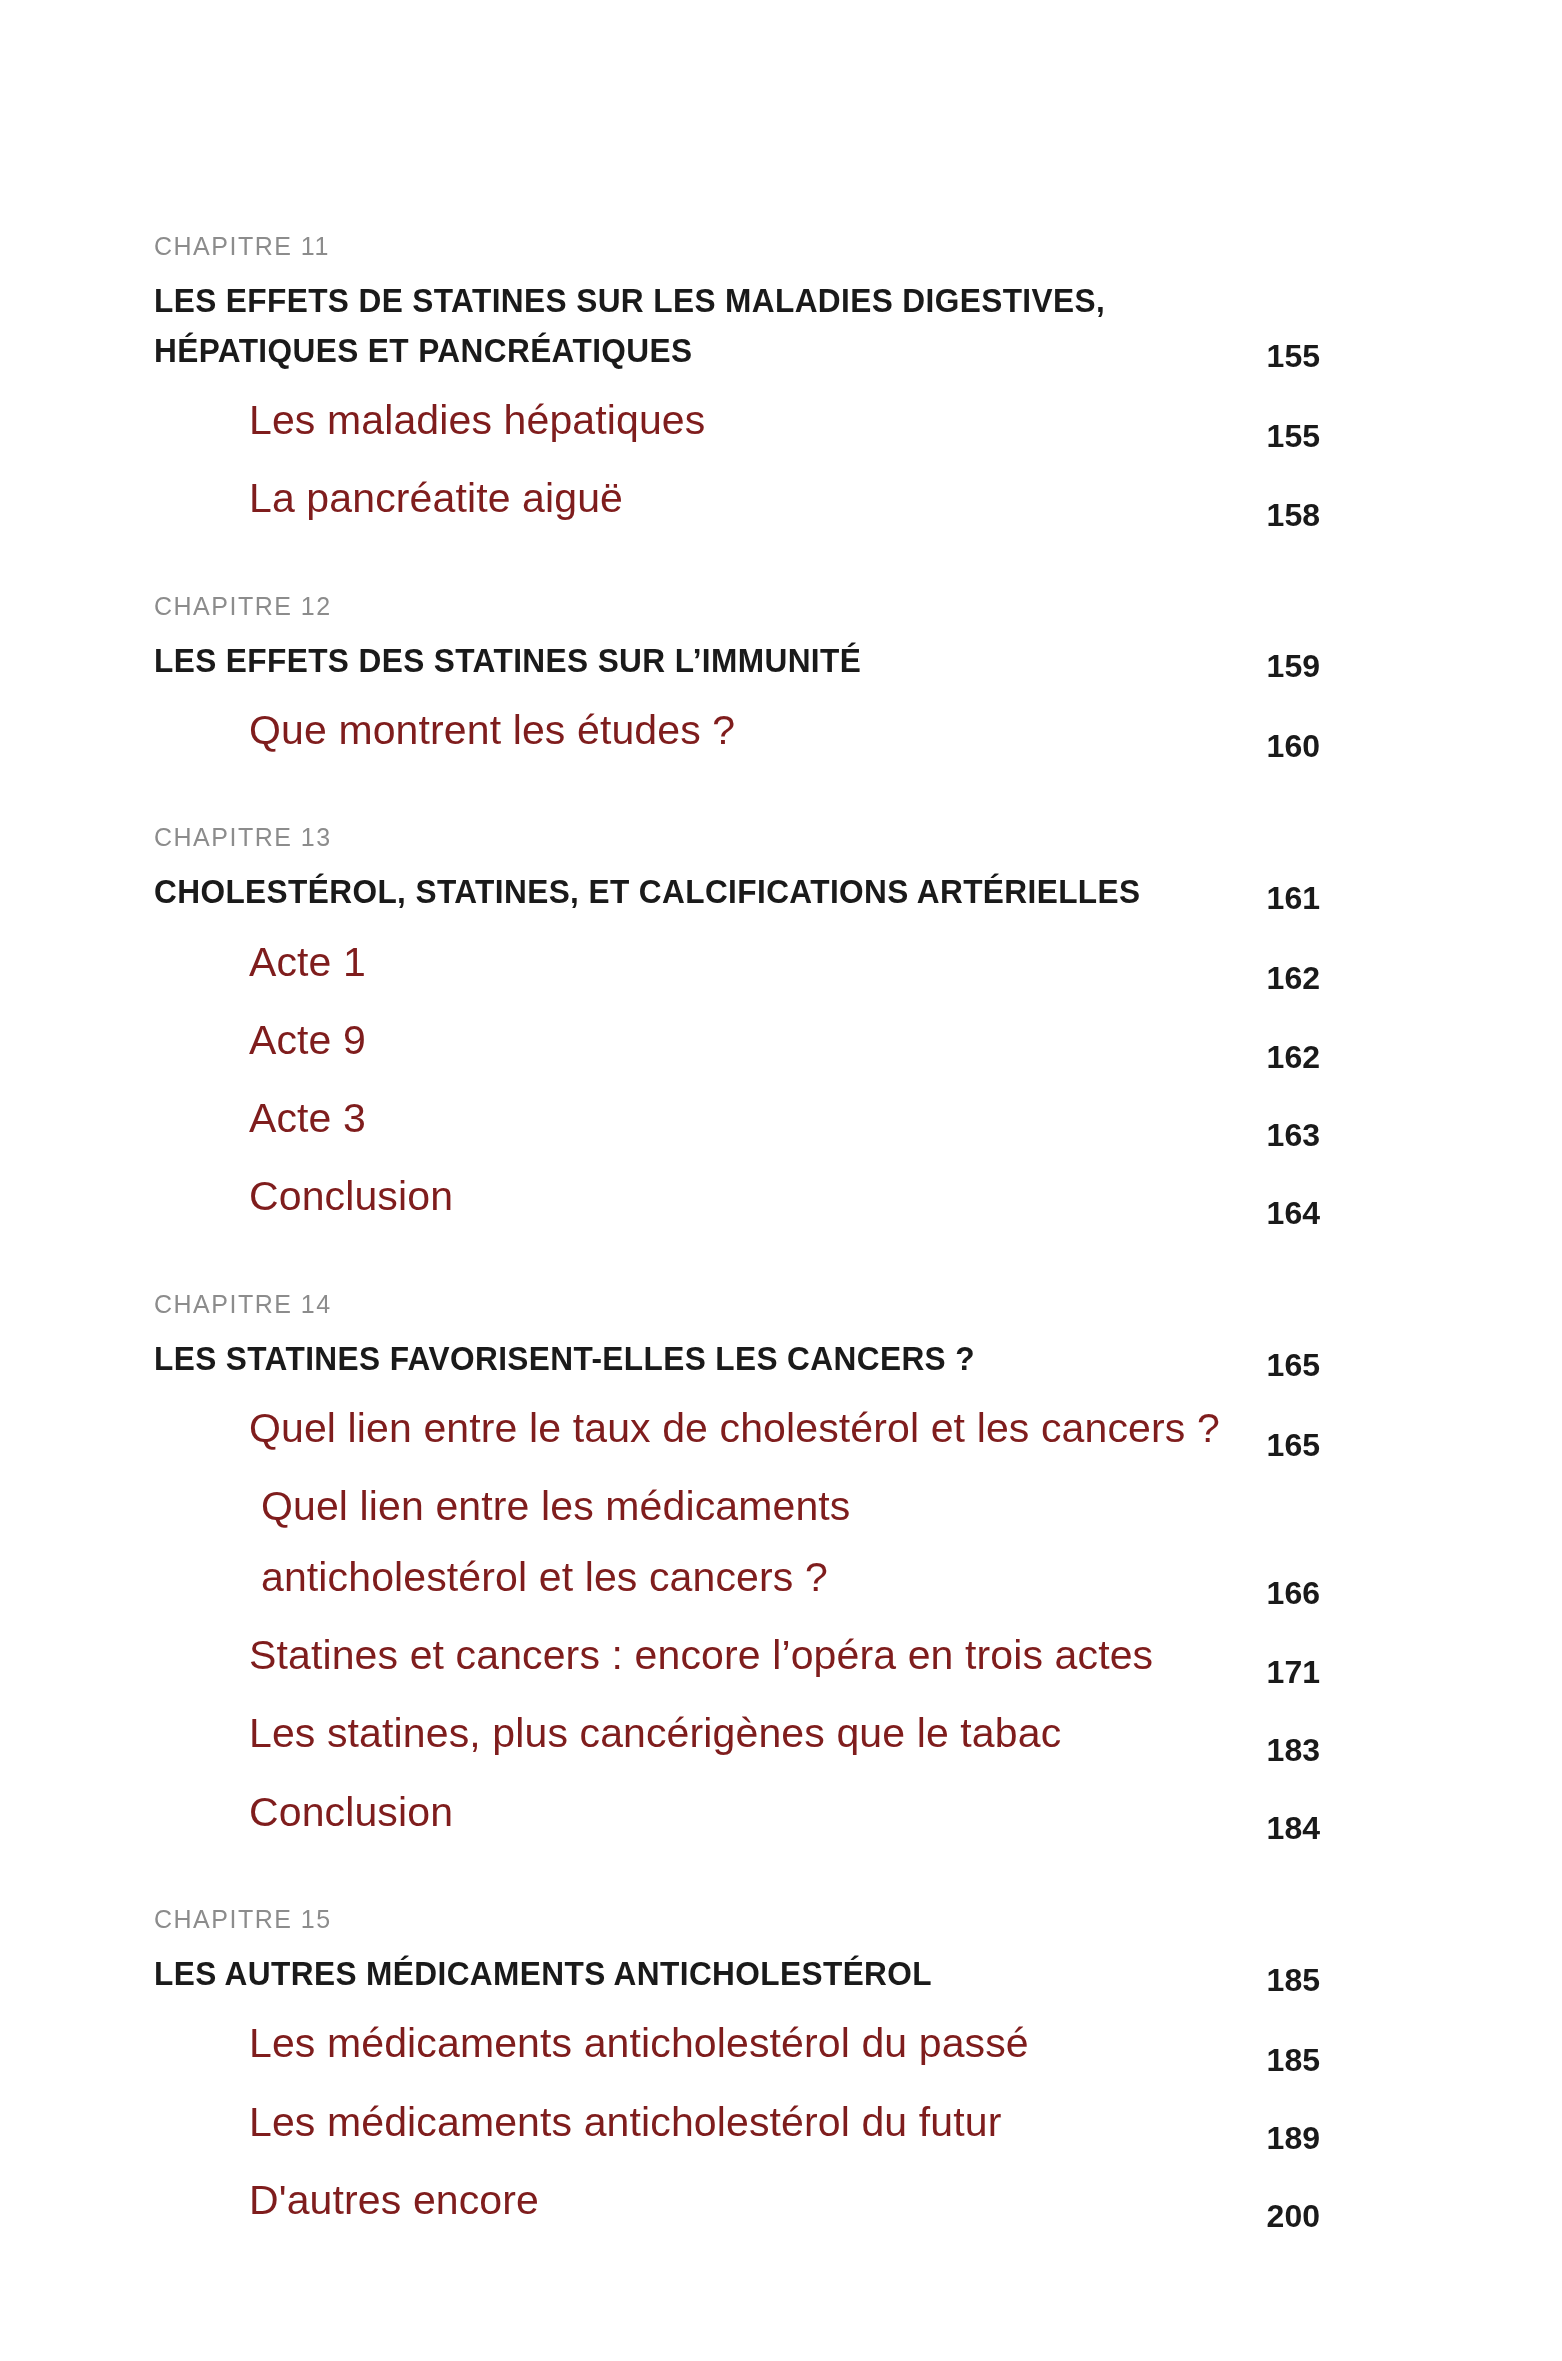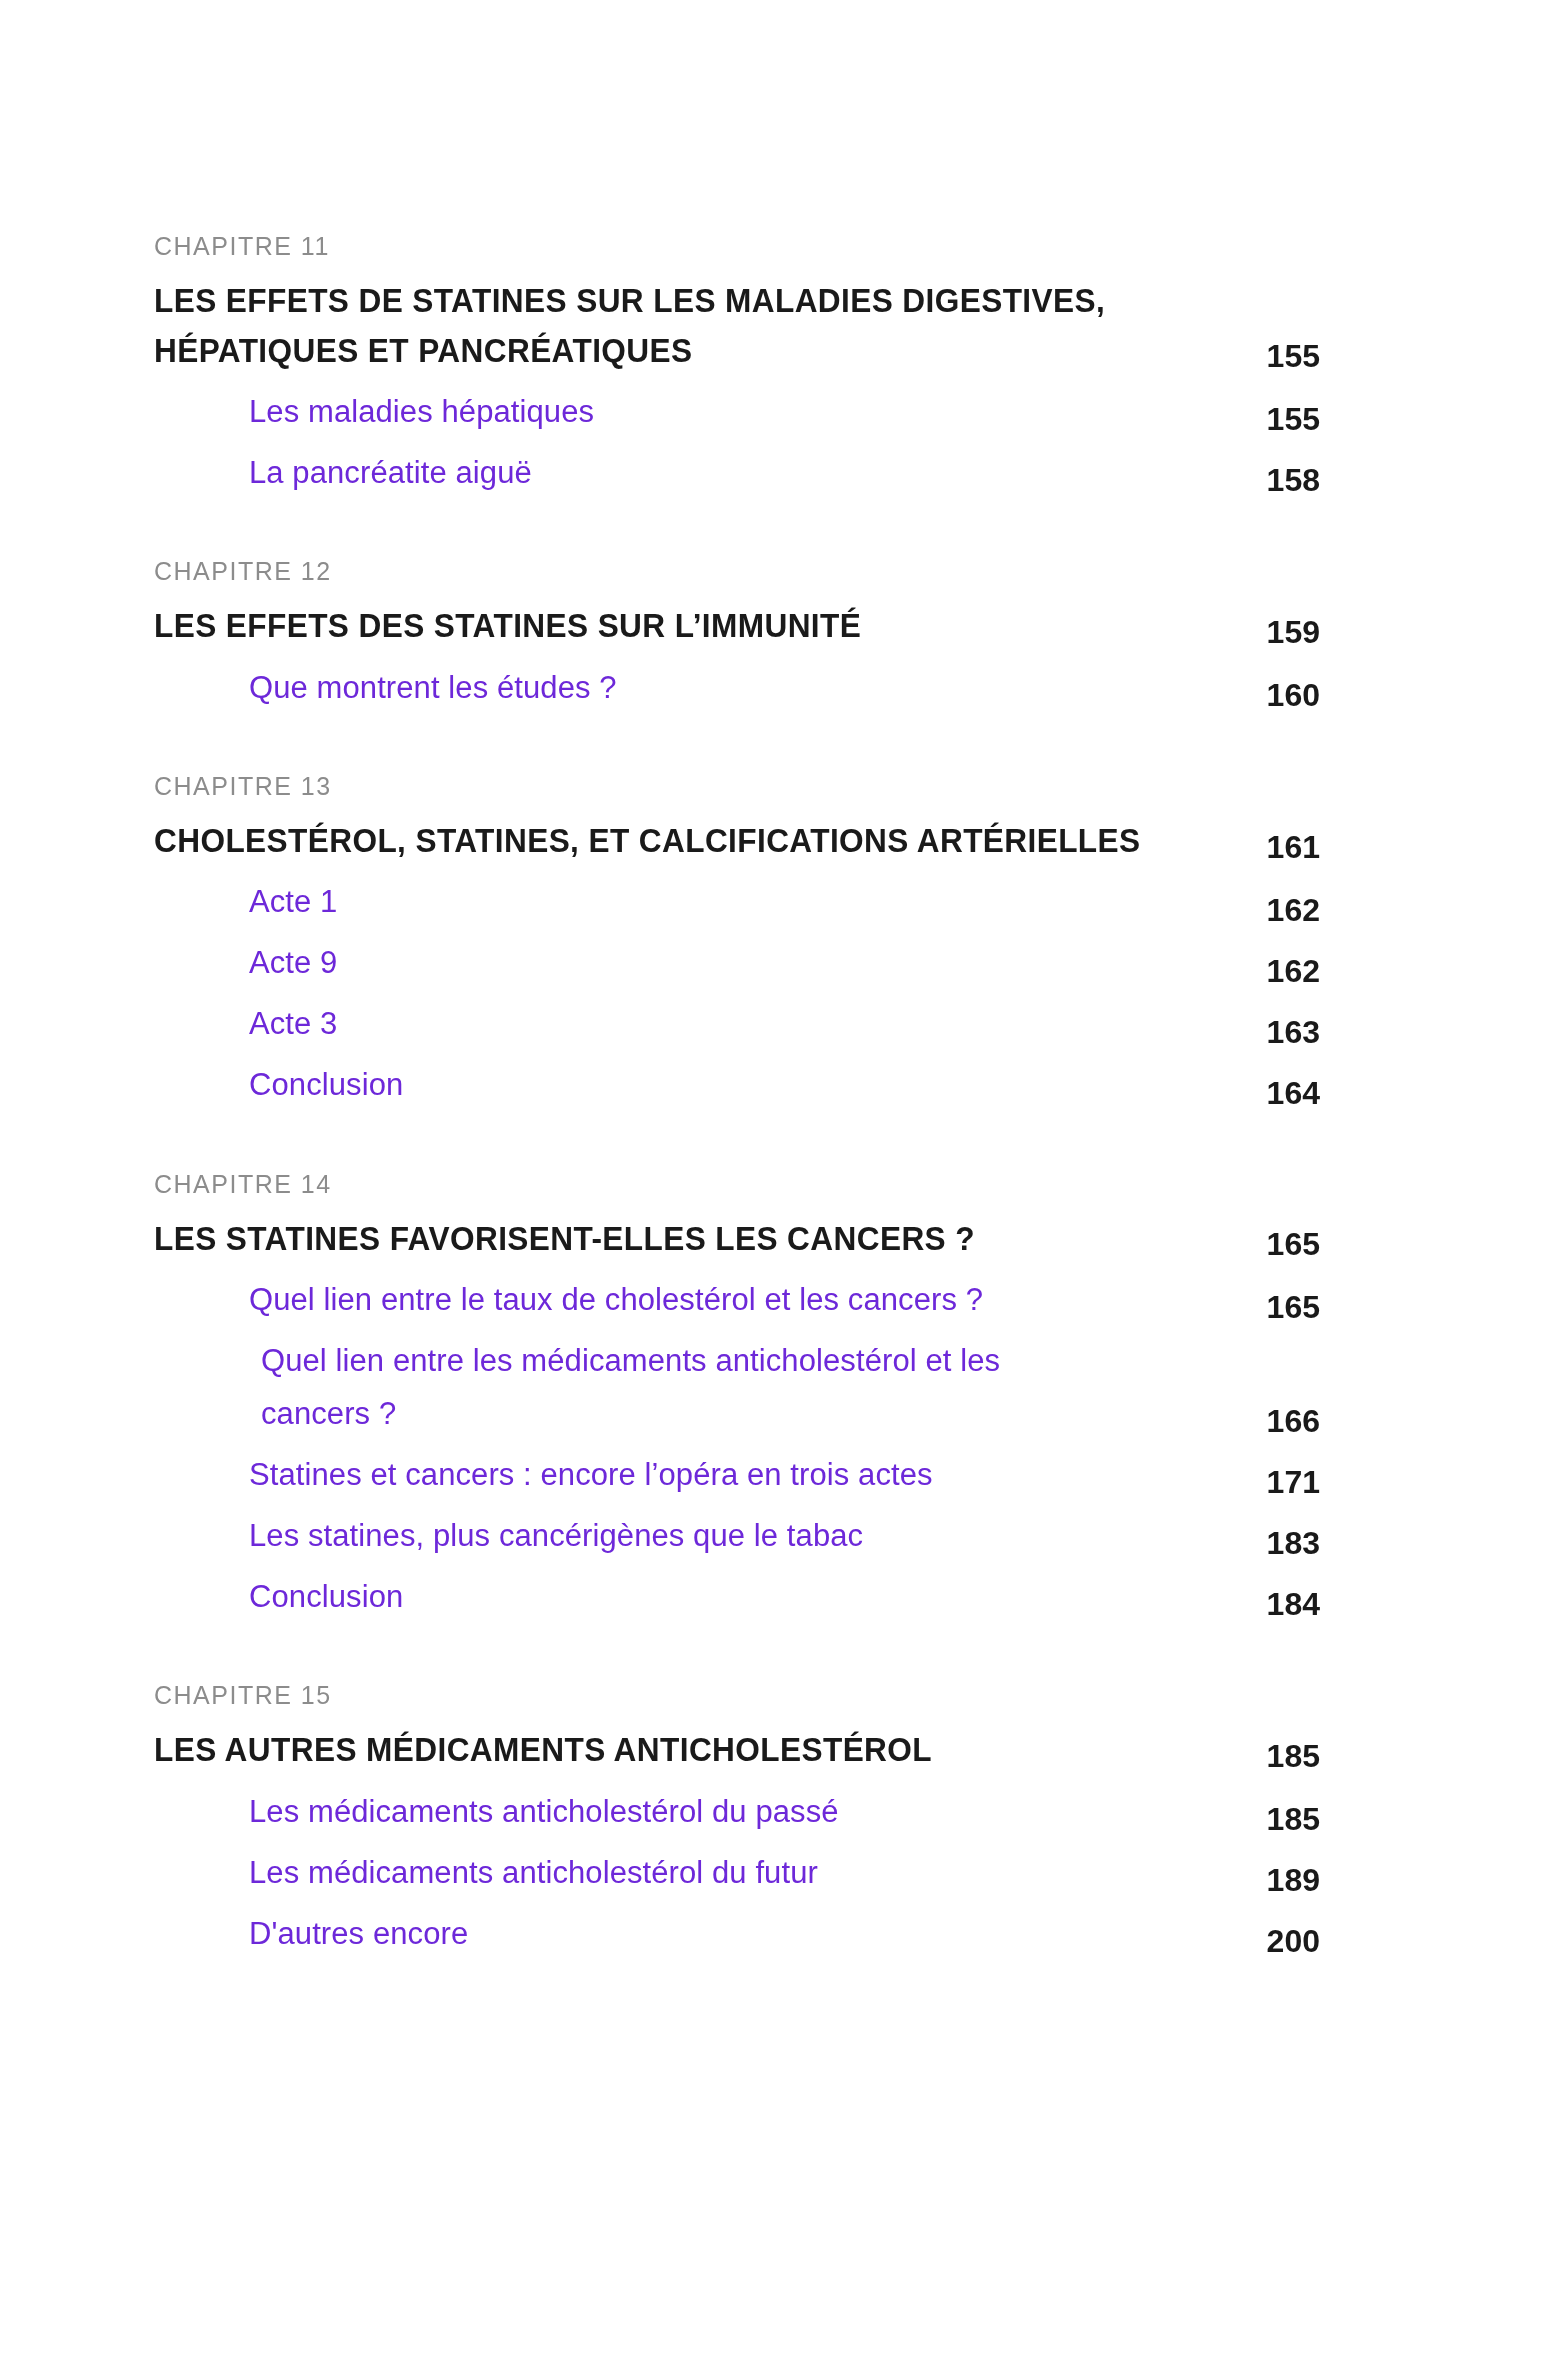--- a/index.html
+++ b/index.html
@@ -81,23 +81,23 @@
     justify-content: space-between;
     gap: 17.4px;
     padding-left: 95px;
     margin-bottom: 7.7px;
   }
   .section-row:last-child {
     margin-bottom: 0;
   }
   .section-label {
     font-family: "Liberation Sans", sans-serif;
-    font-size: 31px;
+    font-size: 41px;
     font-weight: 400;
-    color: #6d28d9;
+    color: #7f1d1d;
     line-height: 1.72;
     letter-spacing: 0.003em;
     flex: 1 1 auto;
   }
   .section-label.wrapped {
     max-width: 782px;
     margin-left: 12px;
   }
   .section-page {
     font-family: "Liberation Sans", sans-serif;

